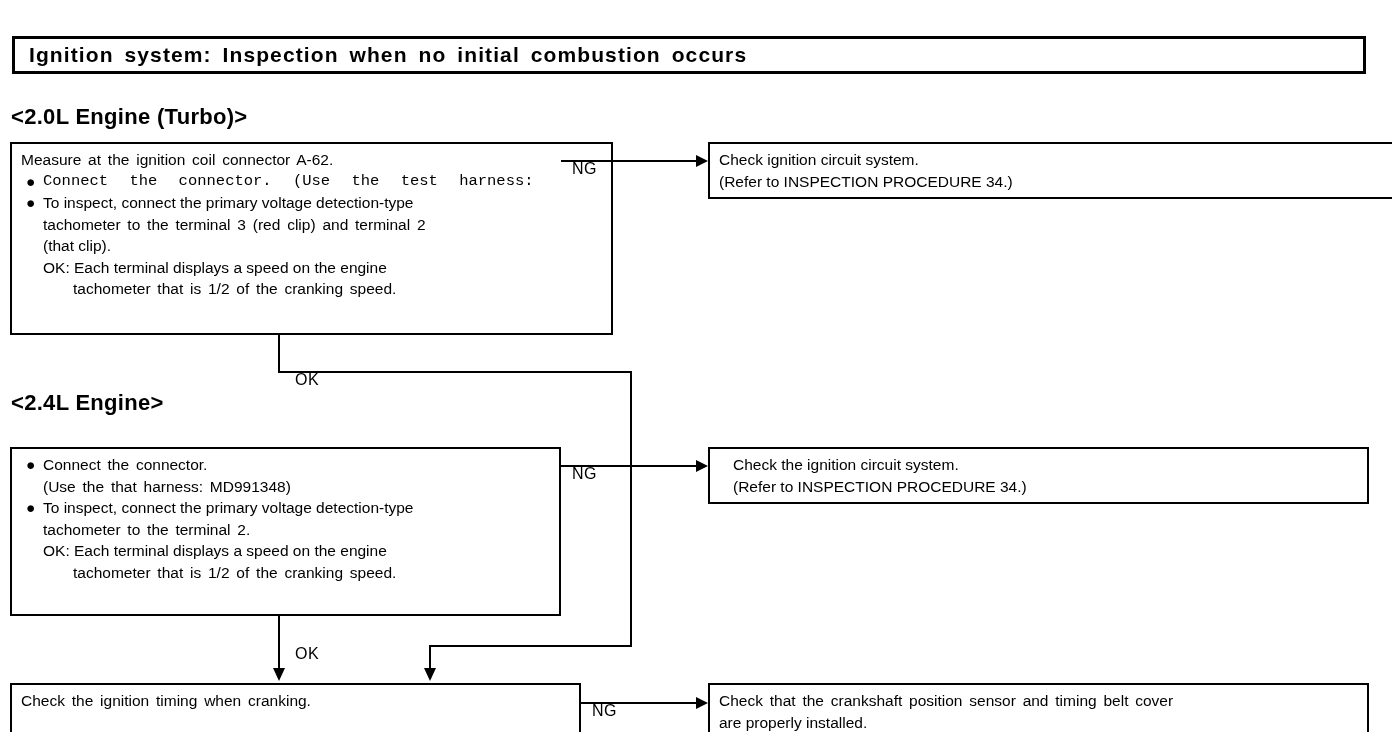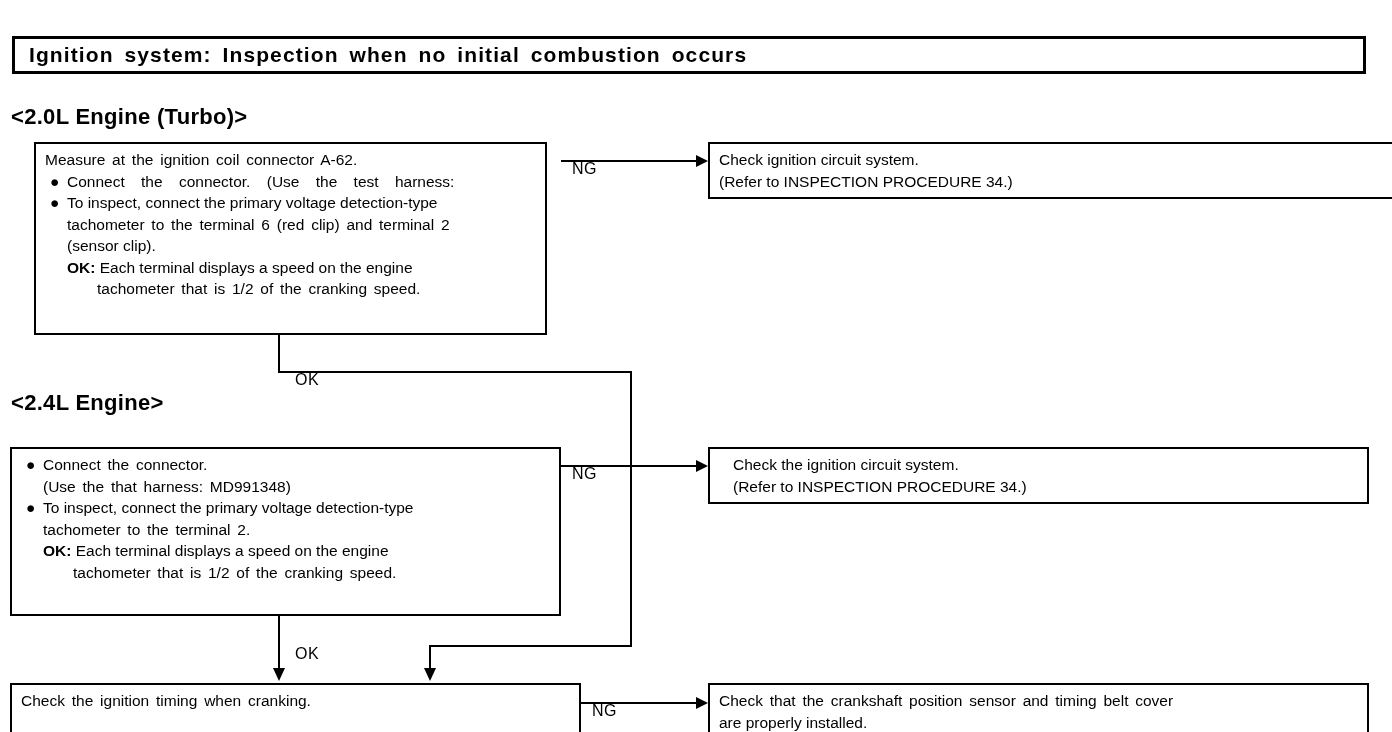--- a/index.html
+++ b/index.html
@@ -66,44 +66,45 @@
     font-size: 15.5px;
     line-height: 21.5px;
     white-space: nowrap;
   }
   .bx-line.just {
     
     word-spacing: 2.5px;
   }
   .bx-line.wider {
     word-spacing: 12px;
+    font-family: Liberation Mono, monospace;
   }
   .bullet-row {
     display: flex;
     align-items: flex-start;
   }
   .bullet {
     width: 22px;
     flex: 0 0 22px;
     font-size: 15.5px;
     line-height: 21.5px;
     text-align: left;
     padding-left: 5px;
     box-sizing: border-box;
   }
   .bullet-body {
     flex: 1 1 auto;
   }
   .indent-2 { padding-left: 30px; }
   .ok-label {
-    font-weight: bold;
-  }
-
-  
-  #box-20-measure   { left: 10px;  top: 126px; width: 513px; height: 193px; margin-left: 24px; }
+    font-weight: normal;
+  }
+
+  
+  #box-20-measure   { left: 10px;  top: 126px; width: 603px; height: 193px; }
   #box-20-ng        { left: 708px; top: 126px; width: 752px; height: 57px; }
   #box-24-measure   { left: 10px;  top: 431px; width: 551px; height: 169px; }
   #box-24-ng        { left: 708px; top: 431px; width: 661px; height: 57px; padding-left: 23px; }
   #box-timing       { left: 10px;  top: 667px; width: 571px; height: 54px; }
   #box-timing-ng    { left: 708px; top: 667px; width: 661px; height: 54px; }
 
   
   .line-h {
     position: absolute;
     height: 2px;
@@ -152,22 +153,22 @@
     <div class="bullet-row">
       <div class="bullet">●</div>
       <div class="bullet-body">
         <div class="bx-line wider">Connect the connector. (Use the test harness:</div>
       </div>
     </div>
     <div class="bullet-row">
       <div class="bullet">●</div>
       <div class="bullet-body">
         <div class="bx-line">To inspect, connect the primary voltage detection-type</div>
-        <div class="bx-line just">tachometer to the terminal 6 (red clip) and terminal 2</div>
-        <div class="bx-line">(sensor clip).</div>
+        <div class="bx-line just">tachometer to the terminal 3 (red clip) and terminal 2</div>
+        <div class="bx-line">(that clip).</div>
         <div class="bx-line">
           <span class="ok-label">OK:</span>
           <span class="wide">Each terminal displays a speed on the engine</span>
         </div>
         <div class="bx-line indent-2 just">tachometer that is 1/2 of the cranking speed.</div>
       </div>
     </div>
   </div>
 
   <div class="flow-box" id="box-20-ng">

